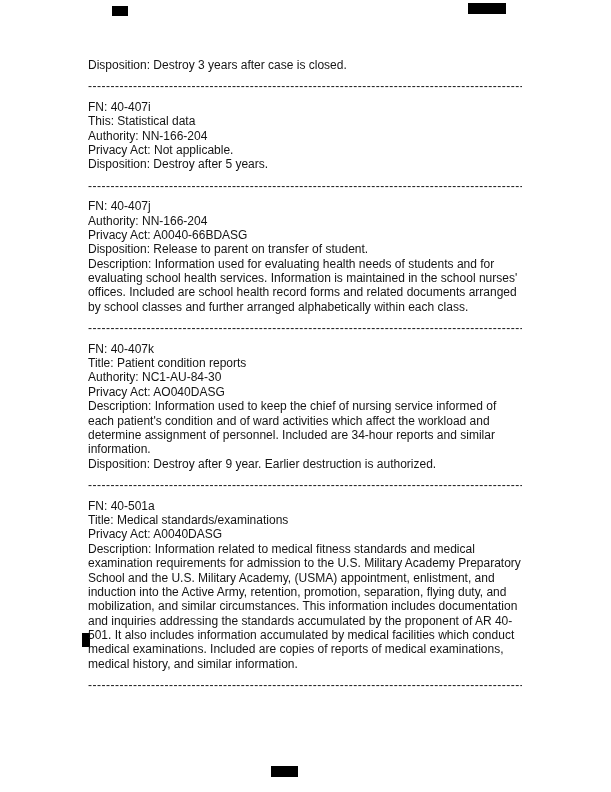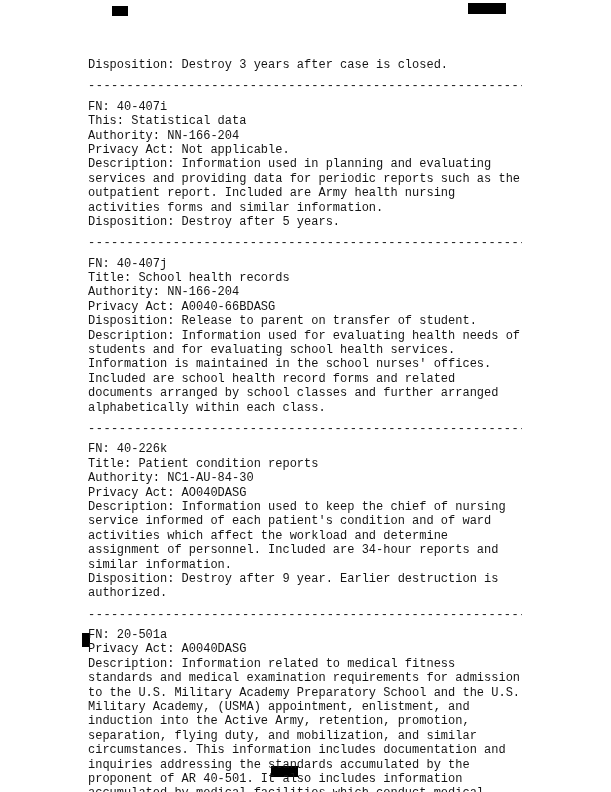--- a/index.html
+++ b/index.html
@@ -8,21 +8,21 @@
     background: #ffffff;
     width: 611px;
     height: 792px;
     overflow: hidden;
   }
   .page {
     position: relative;
     width: 611px;
     height: 792px;
     background: #ffffff;
-    font-family: Liberation Mono, monospace;
+    font-family: Liberation Sans, sans-serif;
     color: #141414;
   }
   .content {
     position: absolute;
     left: 88px;
     top: 58px;
     width: 434px;
     font-size: 12px;
     line-height: 1.2;
   }
@@ -63,47 +63,46 @@
   <div class="content">
 
     <div class="line">Disposition: Destroy 3 years after case is closed.</div>
 
     <div class="record">
       <div class="sep">------------------------------------------------------------------------------------------------------------------------</div>
       <div class="line">FN: 40-407i</div>
       <div class="line">This: Statistical data</div>
       <div class="line">Authority: NN-166-204</div>
       <div class="line">Privacy Act: Not applicable.</div>
-      <div class="line">Description: Information used in planning and evaluating services and providing data for periodic reports such as the outpatient report. Included are Army health nursing activities forms and similar information.</div>
       <div class="line">Disposition: Destroy after 5 years.</div>
     </div>
 
     <div class="record">
       <div class="sep">------------------------------------------------------------------------------------------------------------------------</div>
       <div class="line">FN: 40-407j</div>
-      <div class="line">Title: School health records</div>
       <div class="line">Authority: NN-166-204</div>
       <div class="line">Privacy Act: A0040-66BDASG</div>
       <div class="line">Disposition: Release to parent on transfer of student.</div>
       <div class="line">Description: Information used for evaluating health needs of students and for evaluating school health services. Information is maintained in the school nurses' offices. Included are school health record forms and related documents arranged by school classes and further arranged alphabetically within each class.</div>
     </div>
 
     <div class="record">
       <div class="sep">------------------------------------------------------------------------------------------------------------------------</div>
-      <div class="line">FN: 40-226k</div>
+      <div class="line">FN: 40-407k</div>
       <div class="line">Title: Patient condition reports</div>
       <div class="line">Authority: NC1-AU-84-30</div>
       <div class="line">Privacy Act: AO040DASG</div>
       <div class="line">Description: Information used to keep the chief of nursing service informed of each patient's condition and of ward activities which affect the workload and determine assignment of personnel. Included are 34-hour reports and similar information.</div>
       <div class="line">Disposition: Destroy after 9 year. Earlier destruction is authorized.</div>
     </div>
 
     <div class="record">
       <div class="sep">------------------------------------------------------------------------------------------------------------------------</div>
-      <div class="line">FN: 20-501a</div>
+      <div class="line">FN: 40-501a</div>
+      <div class="line">Title: Medical standards/examinations</div>
       <div class="line">Privacy Act: A0040DASG</div>
       <div class="line">Description: Information related to medical fitness standards and medical examination requirements for admission to the U.S. Military Academy Preparatory School and the U.S. Military Academy, (USMA) appointment, enlistment, and induction into the Active Army, retention, promotion, separation, flying duty, and mobilization, and similar circumstances. This information includes documentation and inquiries addressing the standards accumulated by the proponent of AR 40-501. It also includes information accumulated by medical facilities which conduct medical examinations. Included are copies of reports of medical examinations, medical history, and similar information.</div>
     </div>
 
     <div class="record">
       <div class="sep">------------------------------------------------------------------------------------------------------------------------</div>
 
     </div>
 
   </div>

